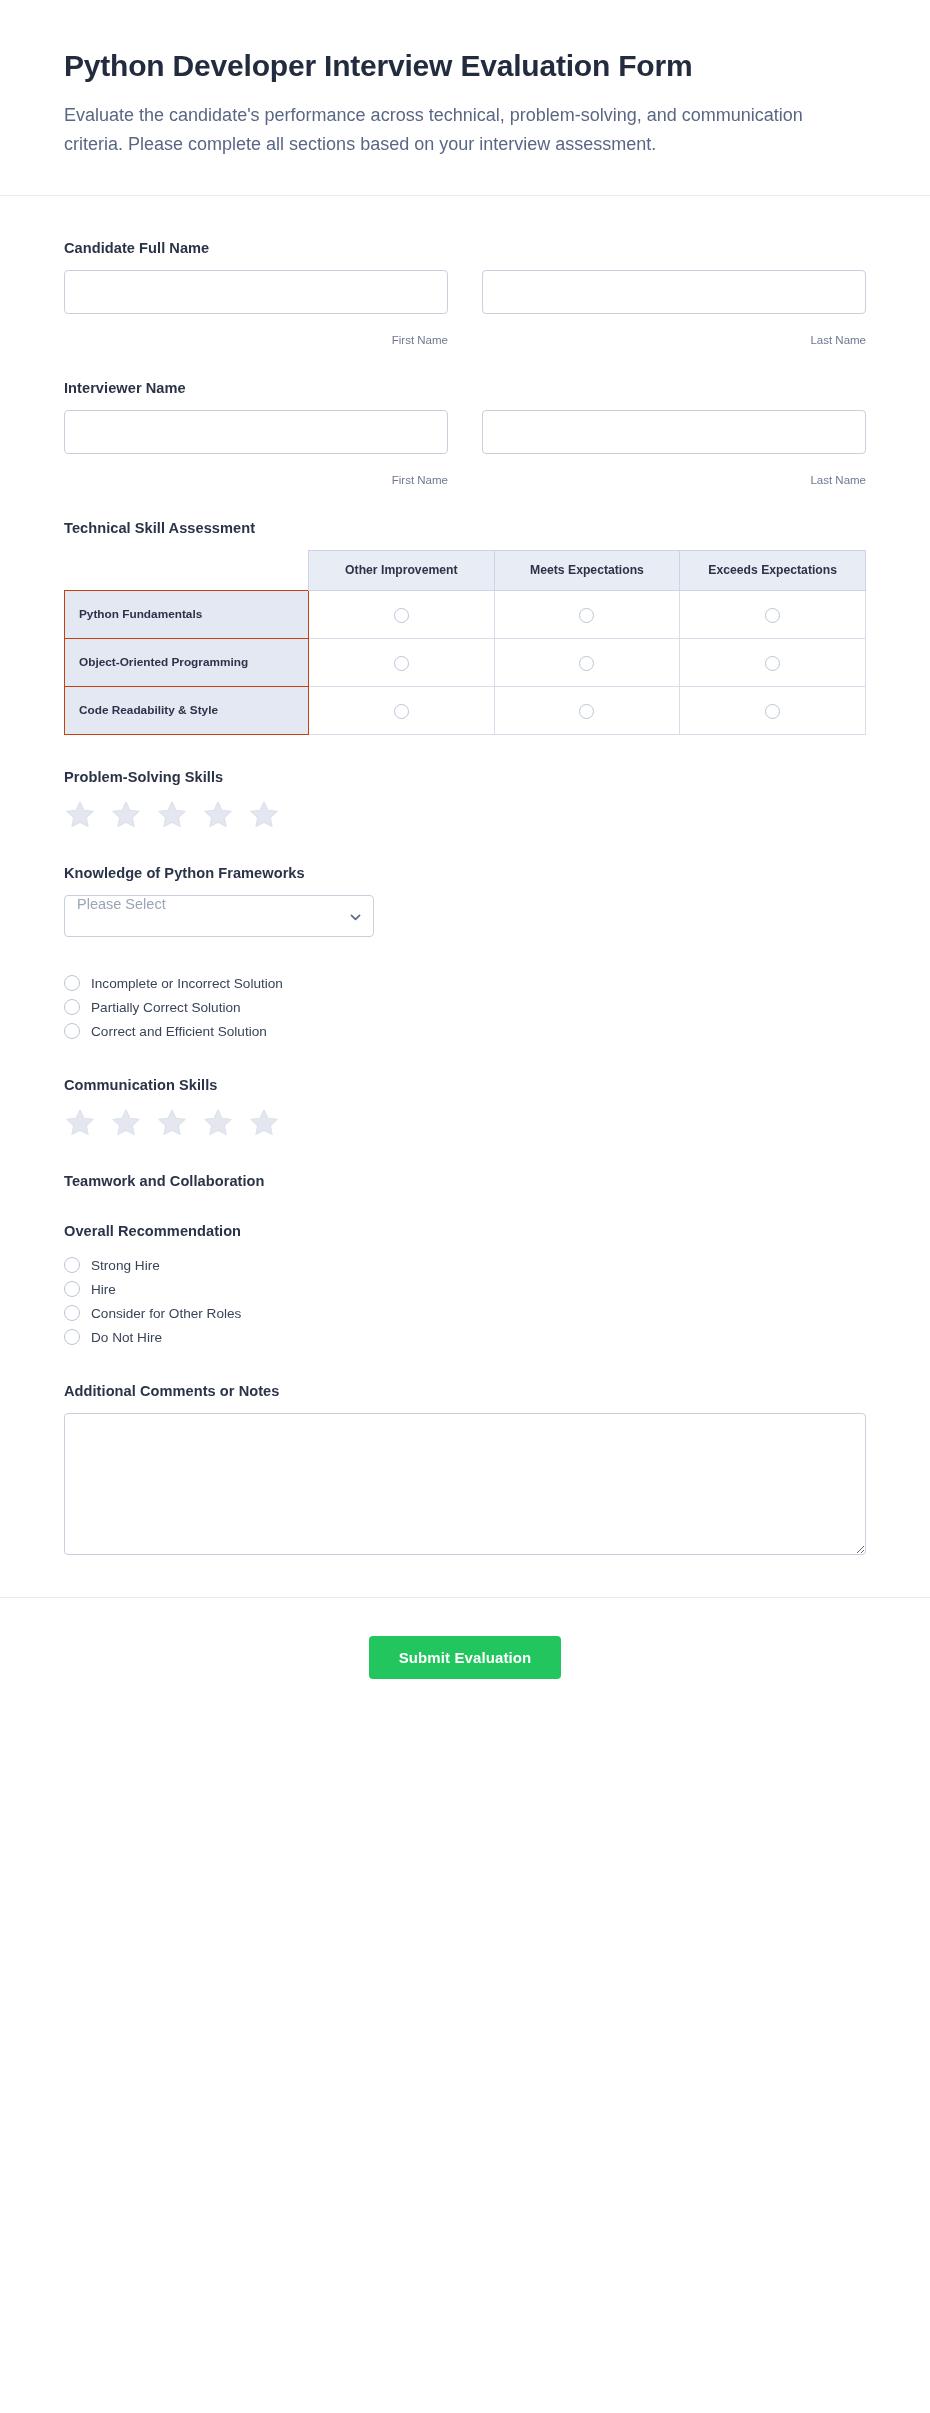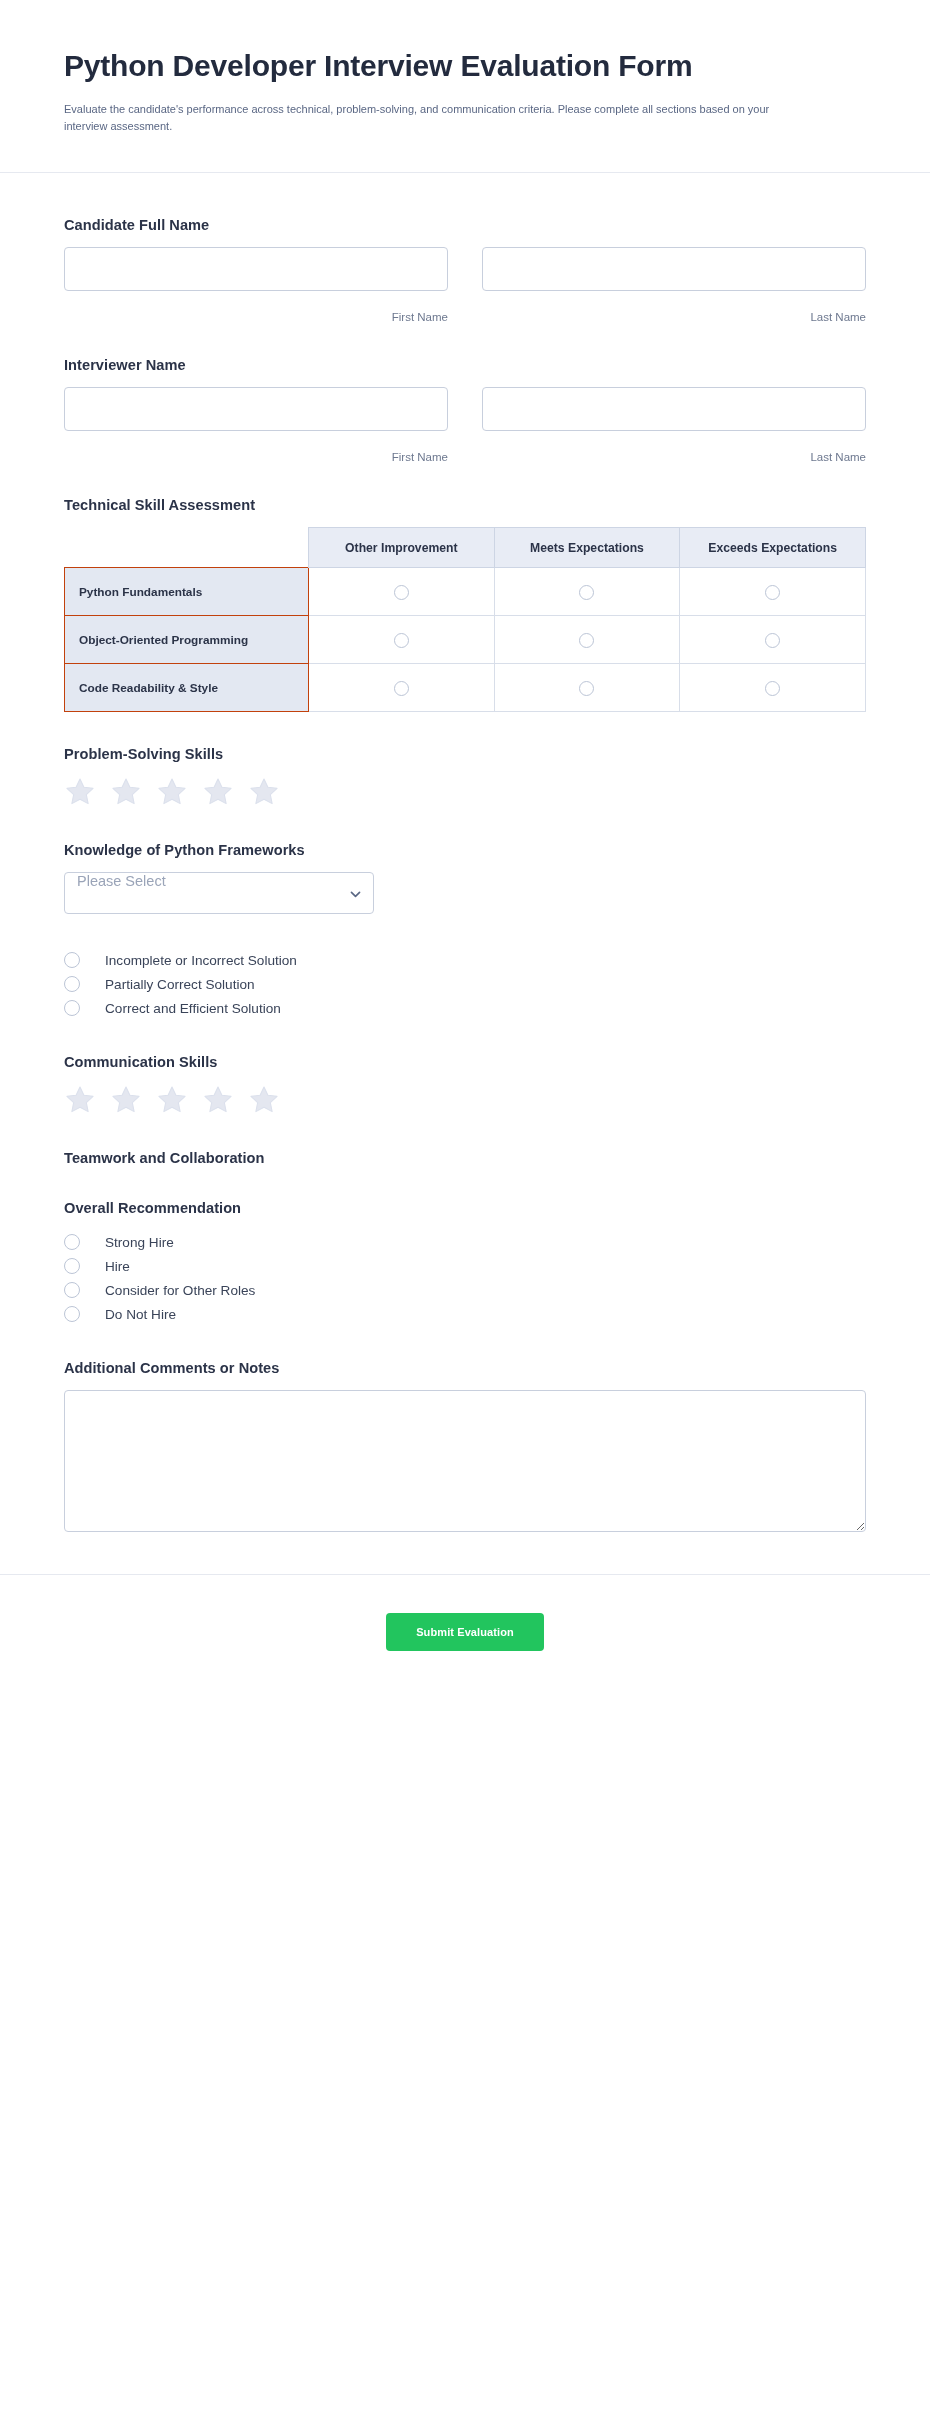--- a/index.html
+++ b/index.html
@@ -32,21 +32,21 @@
     font-size: 30px;
     line-height: 1.22;
     font-weight: 700;
     color: #232b3e;
     letter-spacing: -0.2px;
     max-width: 760px;
   }
 
   .form-subtitle {
     margin-top: 16px;
-    font-size: 11px;
+    font-size: 18px;
     line-height: 1.62;
     color: #5a6784;
     max-width: 740px;
     font-weight: 400;
   }
 
   
   .form-body {
     padding: 44px 64px 0 64px;
   }
@@ -184,22 +184,22 @@
     transform: translateY(-50%);
     pointer-events: none;
     width: 13px;
     height: 13px;
   }
 
   
   .radio-list { margin-top: 2px; }
   .radio-item {
     display: flex;
-    align-items: center;
-    gap: 25px;
+    align-items: flex-end;
+    gap: 11px;
     padding: 4px 0;
     cursor: pointer;
   }
   .radio-item .radio-circle {
     width: 16px;
     height: 16px;
     flex: 0 0 16px;
   }
   .radio-item .radio-text {
     font-size: 13.6px;
@@ -230,21 +230,21 @@
     padding: 38px 0 46px 0;
     text-align: center;
   }
 
   .submit-btn {
     background: #22c55e;
     color: #ffffff;
     border: none;
     border-radius: 4px;
     font-family: "Liberation Sans", sans-serif;
-    font-size: 11px;
+    font-size: 15px;
     font-weight: 700;
     padding: 13px 30px;
     cursor: pointer;
     letter-spacing: 0.1px;
   }
 </style>
 </head>
 <body>
 
 <div class="page">

